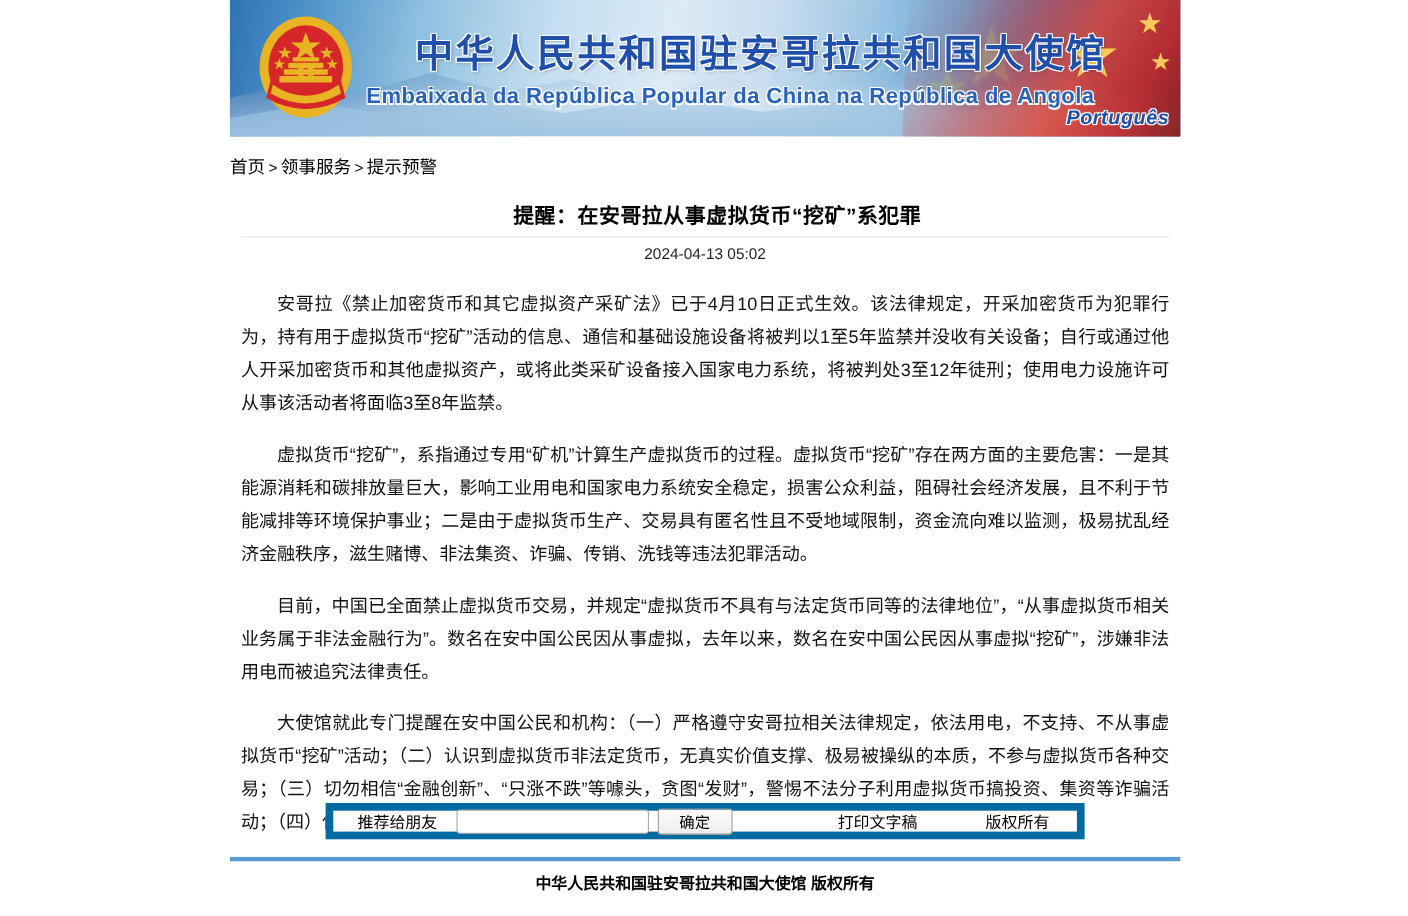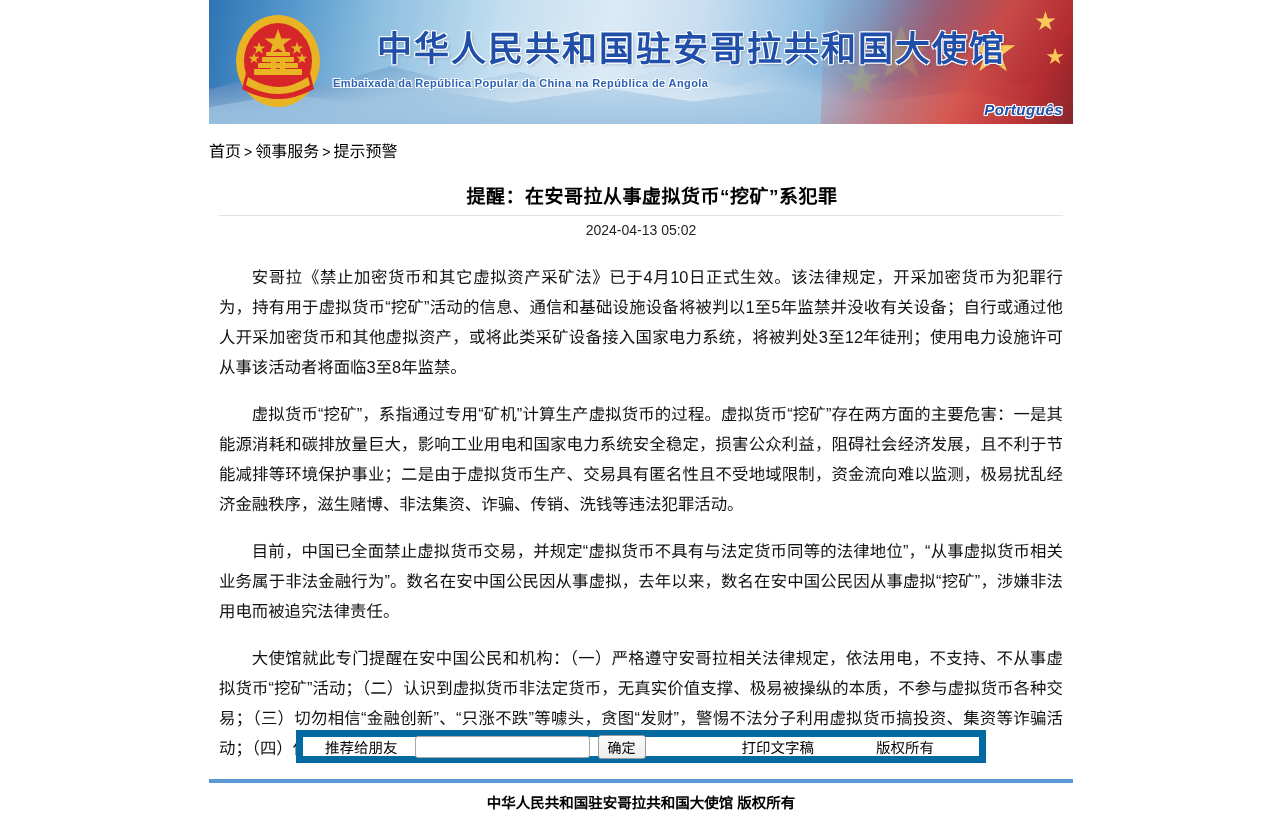--- a/index.html
+++ b/index.html
@@ -126,36 +126,36 @@
        1px 1px 0 #ffffff,
       -1px 1px 0 #ffffff,
        1px -1px 0 #ffffff,
       -1px -1px 0 #ffffff,
        2px 2px 3px rgba(0,0,0,.18);
     white-space: nowrap;
     margin-left: 44px;
   }
   .banner-pt {
     margin-top: 6px;
-    font-size: 11px;
+    font-size: 20px;
     font-weight: bold;
     letter-spacing: .4px;
     color: #2a62b6;
     text-shadow:
        1px 1px 0 #ffffff,
       -1px 1px 0 #ffffff,
        1px -1px 0 #ffffff,
       -1px -1px 0 #ffffff;
     white-space: nowrap;
   }
   .lang-btn {
     position: absolute;
     right: 10px;
     bottom: 6px;
-    font-size: 15px;
+    font-size: 18px;
     font-weight: bold;
     font-style: italic;
     color: #1f4fa8;
     letter-spacing: .5px;
     text-shadow:
        1px 1px 0 #ffffff,
       -1px 1px 0 #ffffff,
        1px -1px 0 #ffffff,
       -1px -1px 0 #ffffff,
        0 0 2px #ffffff;
@@ -257,21 +257,21 @@
     background: #ffffff;
     font-family: "Liberation Sans", sans-serif;
     font-size: 13px;
     padding: 0 4px;
     box-sizing: border-box;
     outline: none;
   }
   .toolbar-submit {
     margin-left: 8px;
     height: 24px;
-    padding: 0 9px;
+    padding: 0 19px;
     font-family: "Liberation Sans", sans-serif;
     font-size: 14px;
     color: #000000;
     background: linear-gradient(#fbfbfb, #ededed);
     border: 1px solid #9b9b9b;
     border-radius: 3px;
     cursor: pointer;
     white-space: nowrap;
   }
   .toolbar-link {

